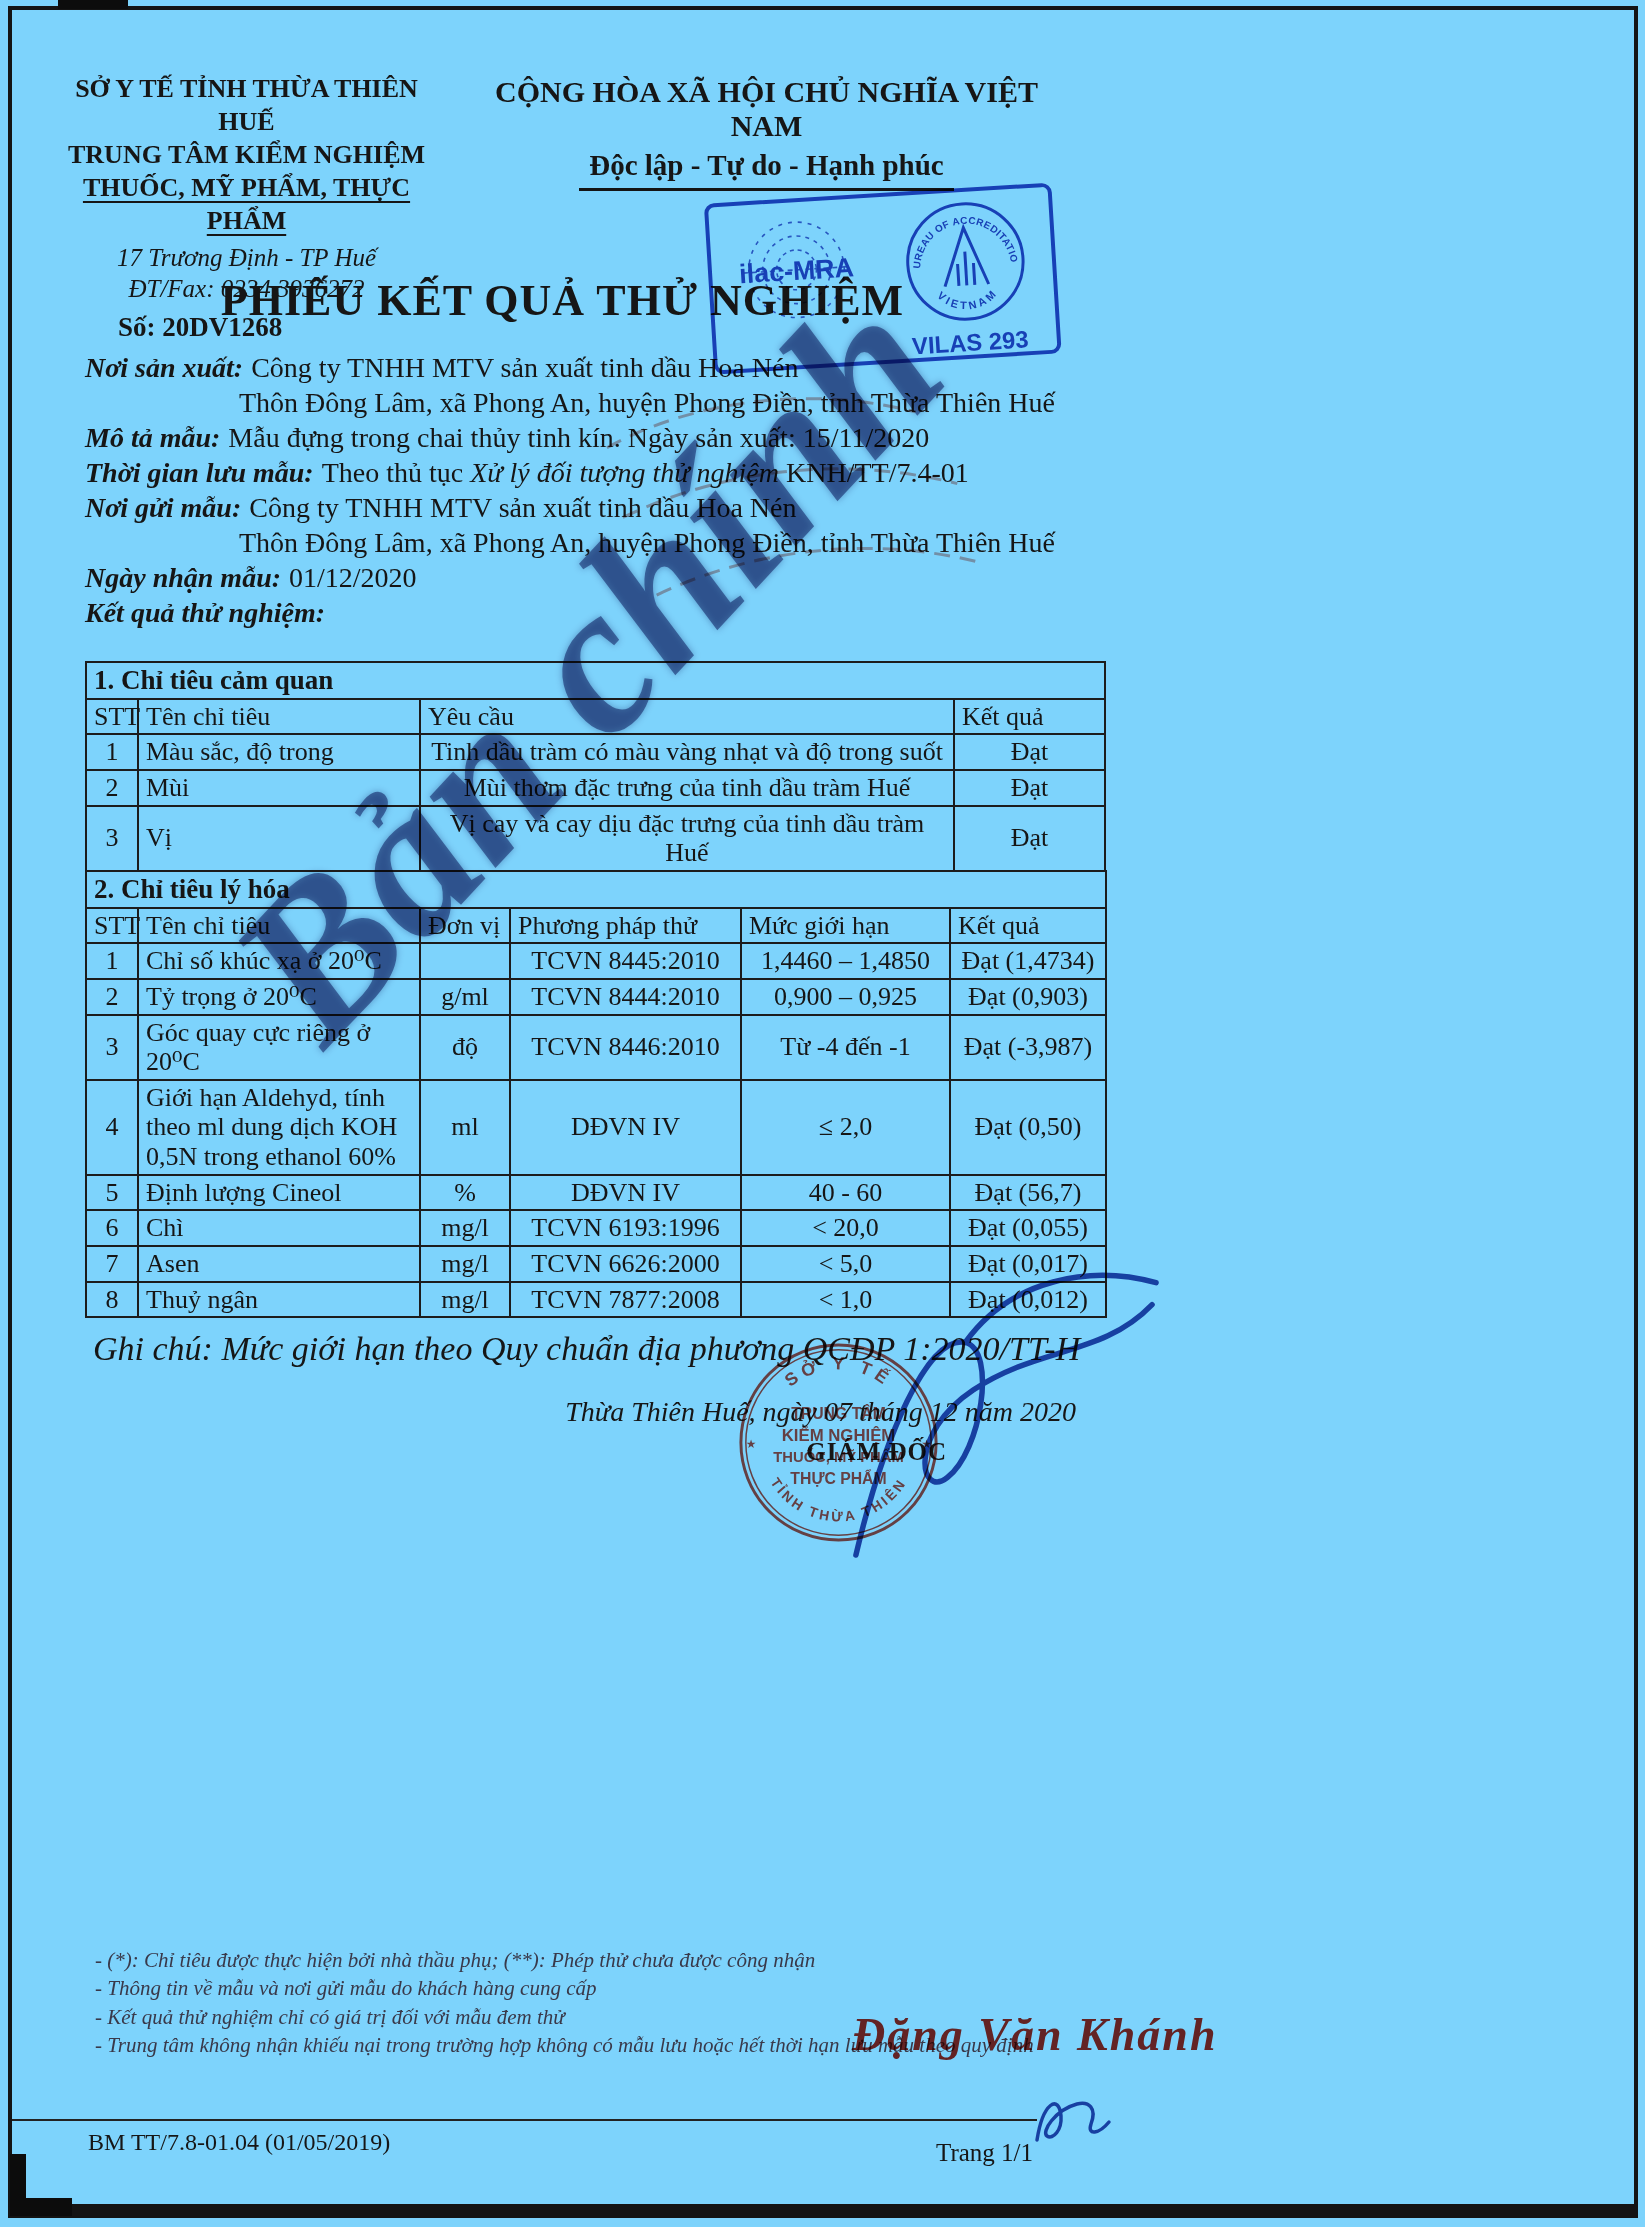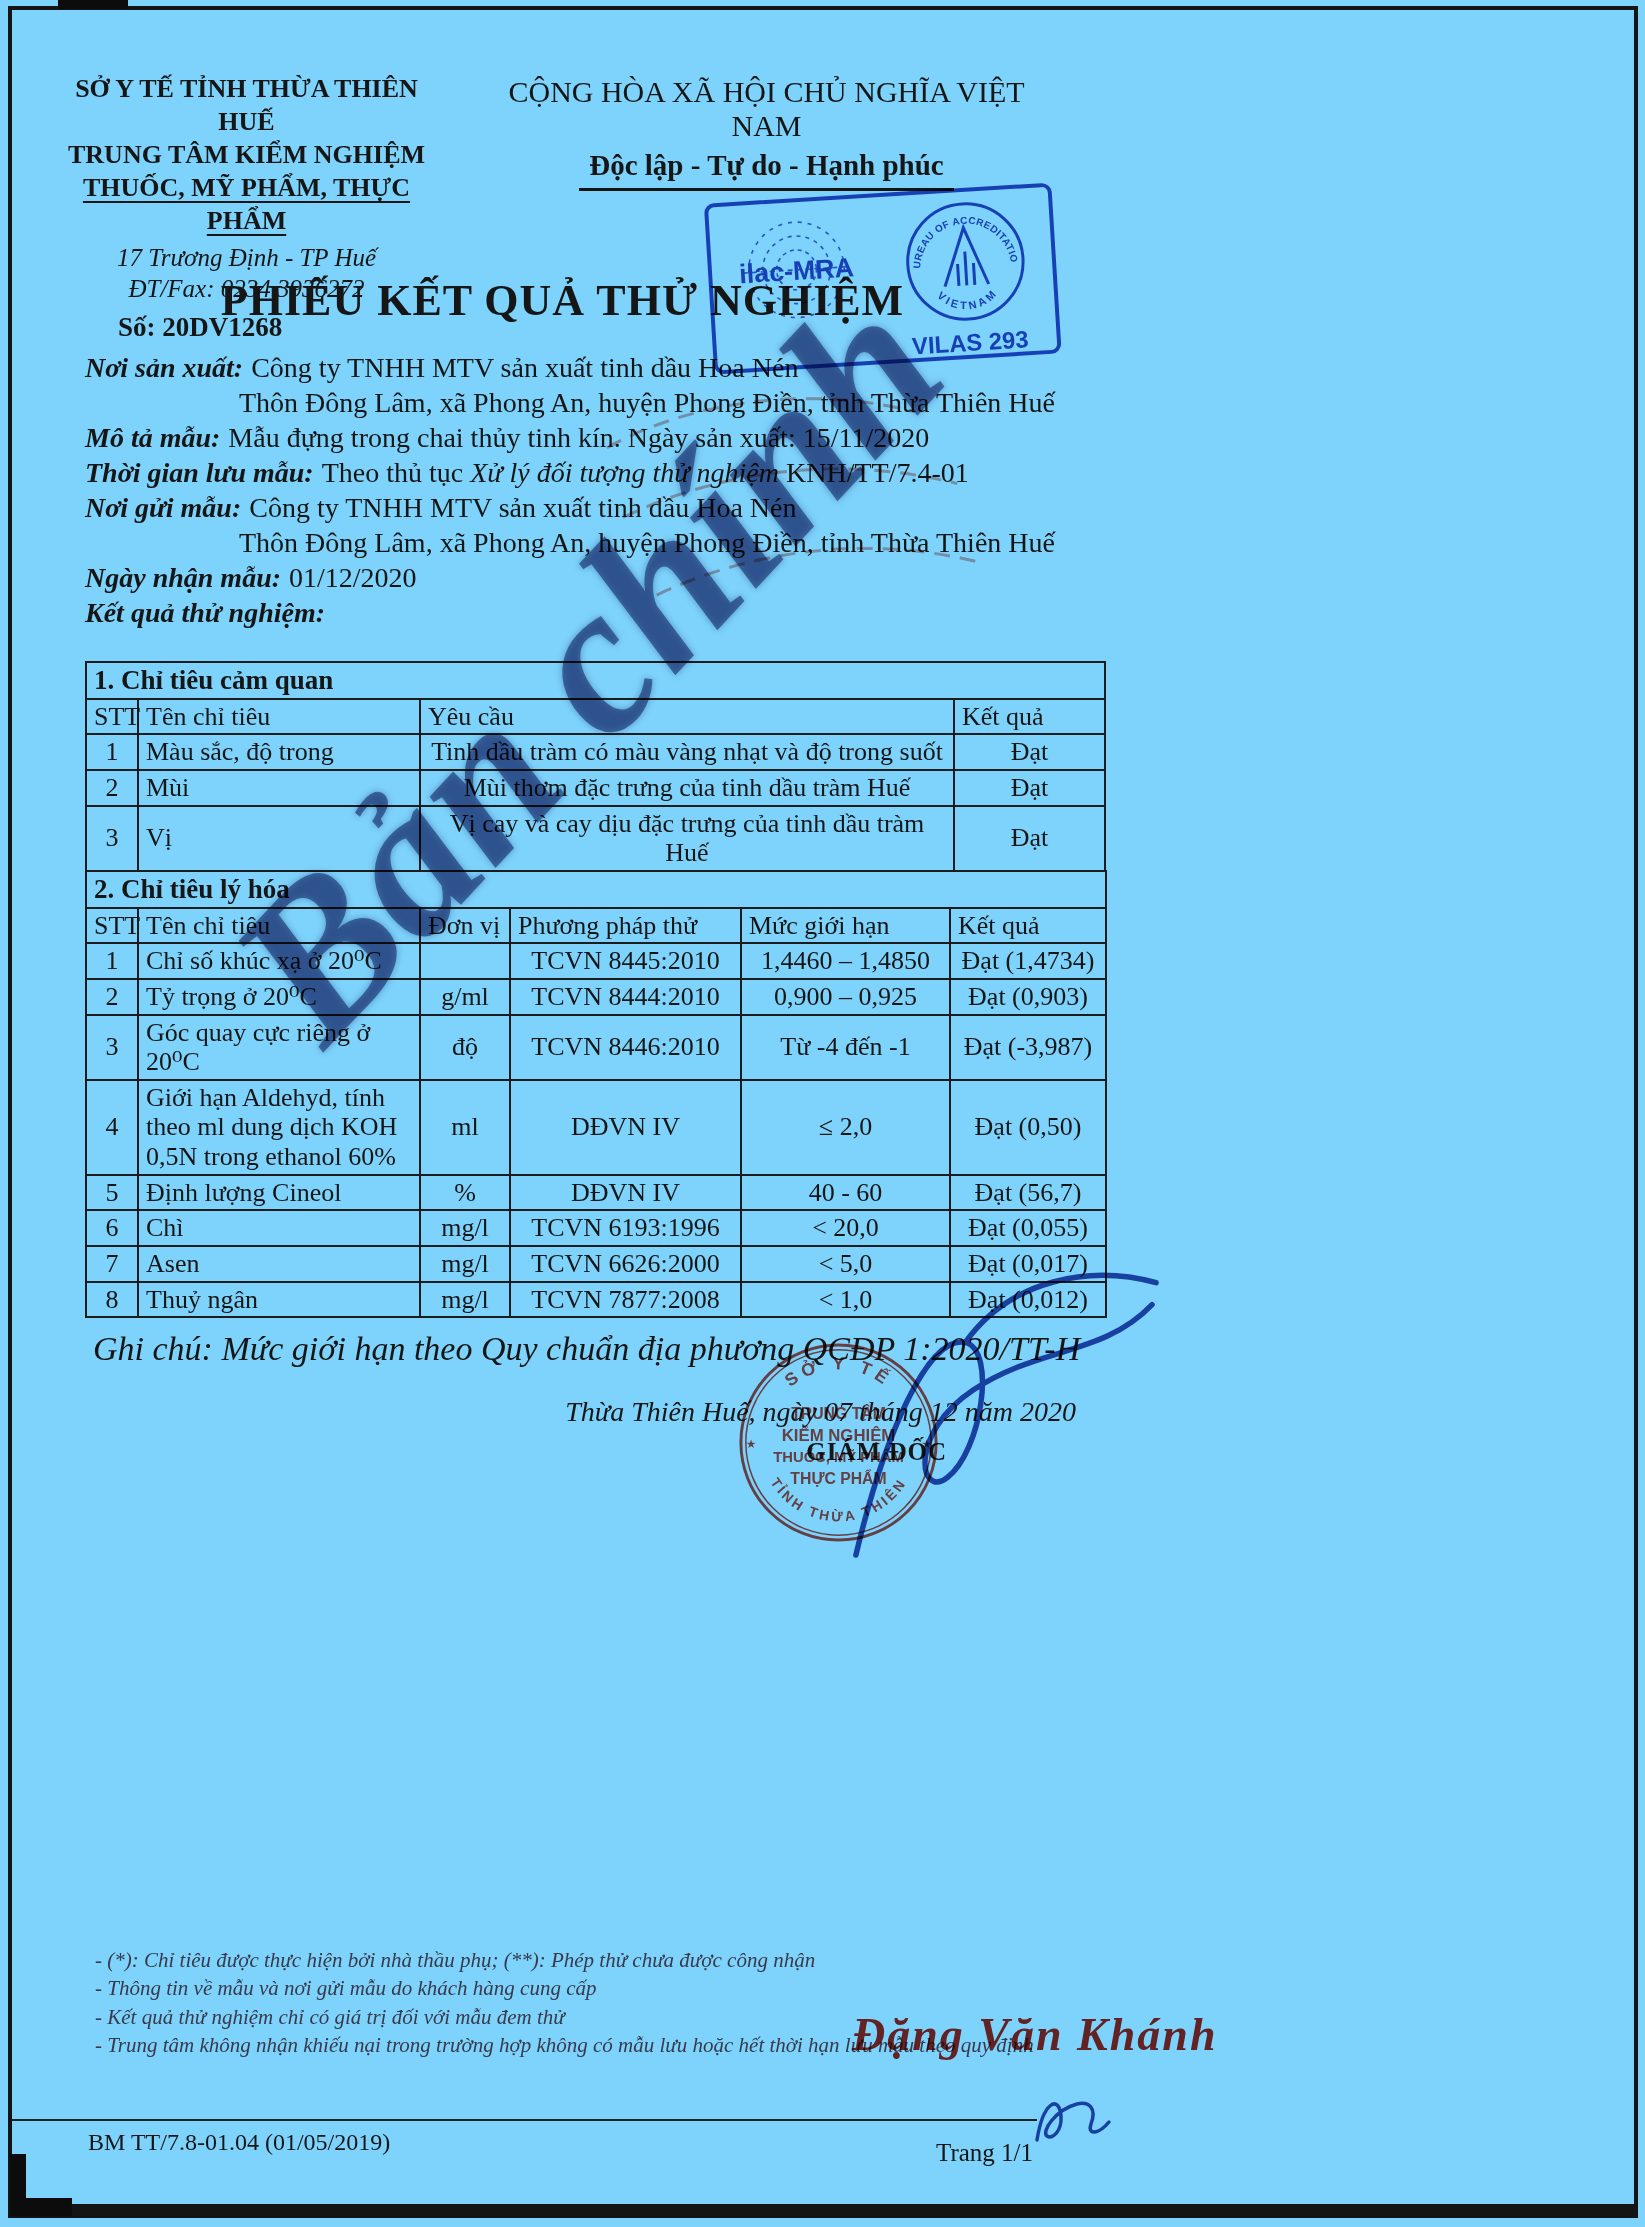--- a/index.html
+++ b/index.html
@@ -14,21 +14,21 @@
   .edge-blob { position:absolute; background:#0c0c0c; z-index:3; }
 
   
   .hleft { position:absolute; left:55px; top:72px; width:383px; text-align:center; z-index:1; }
   .hleft .org { font-weight:bold; font-size:26px; line-height:33px; }
   .hleft .org.u { text-decoration:underline; text-underline-offset:5px; }
   .hleft .addr { font-style:italic; font-size:25px; line-height:31px; margin-top:5px; }
   .hleft .num { font-weight:bold; font-size:27px; text-align:left; padding-left:63px; margin-top:8px; }
 
   .hright { position:absolute; left:478px; top:75px; width:577px; text-align:center; z-index:1; }
-  .hright .country { font-weight:normal; font-size:30px; }
+  .hright .country { font-weight:bold; font-size:30px; }
   .hright .motto { display:inline-block; font-weight:bold; font-size:29px; margin-top:6px;
     border-bottom:3px solid #141414; padding:0 10px 6px 10px; }
 
   .title { position:absolute; left:85px; top:275px; width:955px; text-align:center;
     font-weight:bold; font-size:44px; letter-spacing:1px; z-index:1; }
 
   
   .info { position:absolute; left:85px; top:350px; width:995px; font-size:28px; z-index:1; }
   .irow { line-height:35px; }
   .irow.indent { padding-left:154px; }

